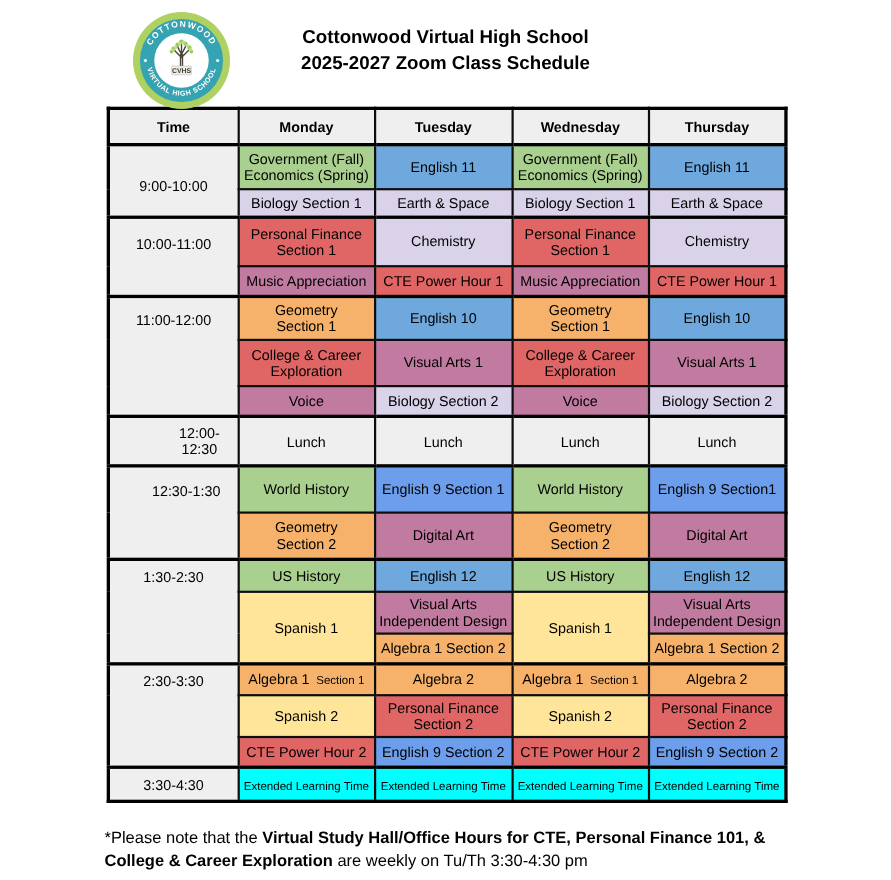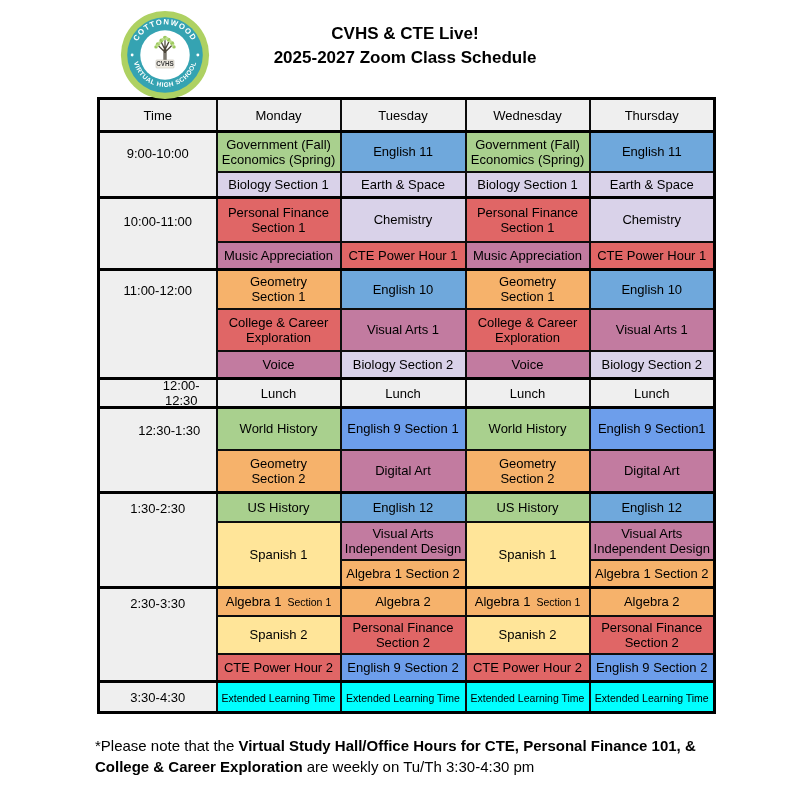--- a/index.html
+++ b/index.html
@@ -22,21 +22,21 @@
   table.schedule {
     border-collapse: collapse;
     table-layout: fixed;
     margin-left: 97px;
     width: 616px;
     border: 3px solid #000;
   }
   th, td { border: 2px solid #0d0d0d; padding: 1px 2px; text-align: center; }
   thead th {
     background: #efefef;
-    font-weight: normal;
+    font-weight: bold;
     font-size: 13px;
     height: 28px;
     border-bottom: 3px solid #000;
     margin-top: 27px;
   }
   tr.block-start > td { border-top: 3px solid #000; }
   td.time-cell { background: #efefef; vertical-align: top; font-size: 13px; padding: 0; }
   .time-inner { display: flex; align-items: center; justify-content: center; }
   td.class-cell { font-size: 13px; vertical-align: middle; }
   .cell-text { white-space: pre-line; }
@@ -93,21 +93,21 @@
             <circle cx="56" cy="35" r="1.7"></circle>
               <circle cx="59" cy="39" r="1.5"></circle>
               <circle cx="41.5" cy="39.5" r="1.5"></circle>
           </g>
         </g>
         <rect x="40" y="55.5" width="20" height="9" rx="1" fill="#f0ece3" stroke="#b9b3a6" stroke-width="0.5"></rect>
         <text x="50" y="62.6" text-anchor="middle" font-size="7" font-weight="bold" fill="#3c3c3c">CVHS</text>
       </svg>
     </div>
     <div class="titles">
-      <div class="title-line">CVHS &amp; CTE Live!</div>
+      <div class="title-line">Cottonwood Virtual High School</div>
       <div class="title-line">2025-2027 Zoom Class Schedule</div>
     </div>
   </div>
 
   <table class="schedule">
     <colgroup>
       <col style="width:118px">
         <col style="width:124px">
         <col style="width:125px">
         <col style="width:124px">
@@ -118,21 +118,21 @@
           <th>Time</th>
           <th>Monday</th>
           <th>Tuesday</th>
           <th>Wednesday</th>
           <th>Thursday</th>
         </tr>
     </thead>
     <tbody>
         <tr class="block-start" style="height: 40px;">
           <td class="time-cell" rowspan="2">
-            <div class="time-inner" style="height: 40px;">9:00-10:00</div>
+            <div class="time-inner" style="height: 40px; margin-top: 16px;">9:00-10:00</div>
           </td>
           <td class="class-cell" style="background: rgb(169, 208, 142);"><span class="cell-text">Government (Fall)
 Economics (Spring)</span></td>
           <td class="class-cell" style="background: rgb(111, 168, 220);"><span class="cell-text">English 11</span></td>
           <td class="class-cell" style="background: rgb(169, 208, 142);"><span class="cell-text">Government (Fall)
 Economics (Spring)</span></td>
           <td class="class-cell" style="background: rgb(111, 168, 220);"><span class="cell-text">English 11</span></td>
         </tr>
         <tr style="height: 26px;">
           <td class="class-cell" style="background: rgb(217, 210, 233);"><span class="cell-text">Biology Section 1</span></td>
@@ -177,21 +177,21 @@
           <td class="class-cell" style="background: rgb(194, 123, 160);"><span class="cell-text">Visual Arts 1</span></td>
         </tr>
         <tr style="height: 28px;">
           <td class="class-cell" style="background: rgb(194, 123, 160);"><span class="cell-text">Voice</span></td>
           <td class="class-cell" style="background: rgb(217, 210, 233);"><span class="cell-text">Biology Section 2</span></td>
           <td class="class-cell" style="background: rgb(194, 123, 160);"><span class="cell-text">Voice</span></td>
           <td class="class-cell" style="background: rgb(217, 210, 233);"><span class="cell-text">Biology Section 2</span></td>
         </tr>
         <tr class="block-start" style="height: 27px;">
           <td class="time-cell" rowspan="1">
-            <div class="time-inner" style="height: 26px; padding-left: 47px;">12:00-12:30</div>
+            <div class="time-inner" style="height: 42px; padding-left: 47px;">12:00-12:30</div>
           </td>
           <td class="class-cell" style="background: rgb(239, 239, 239);"><span class="cell-text">Lunch</span></td>
           <td class="class-cell" style="background: rgb(239, 239, 239);"><span class="cell-text">Lunch</span></td>
           <td class="class-cell" style="background: rgb(239, 239, 239);"><span class="cell-text">Lunch</span></td>
           <td class="class-cell" style="background: rgb(239, 239, 239);"><span class="cell-text">Lunch</span></td>
         </tr>
         <tr class="block-start" style="height: 42px;">
           <td class="time-cell" rowspan="2">
             <div class="time-inner" style="height: 42px; padding-left: 23px;">12:30-1:30</div>
           </td>

